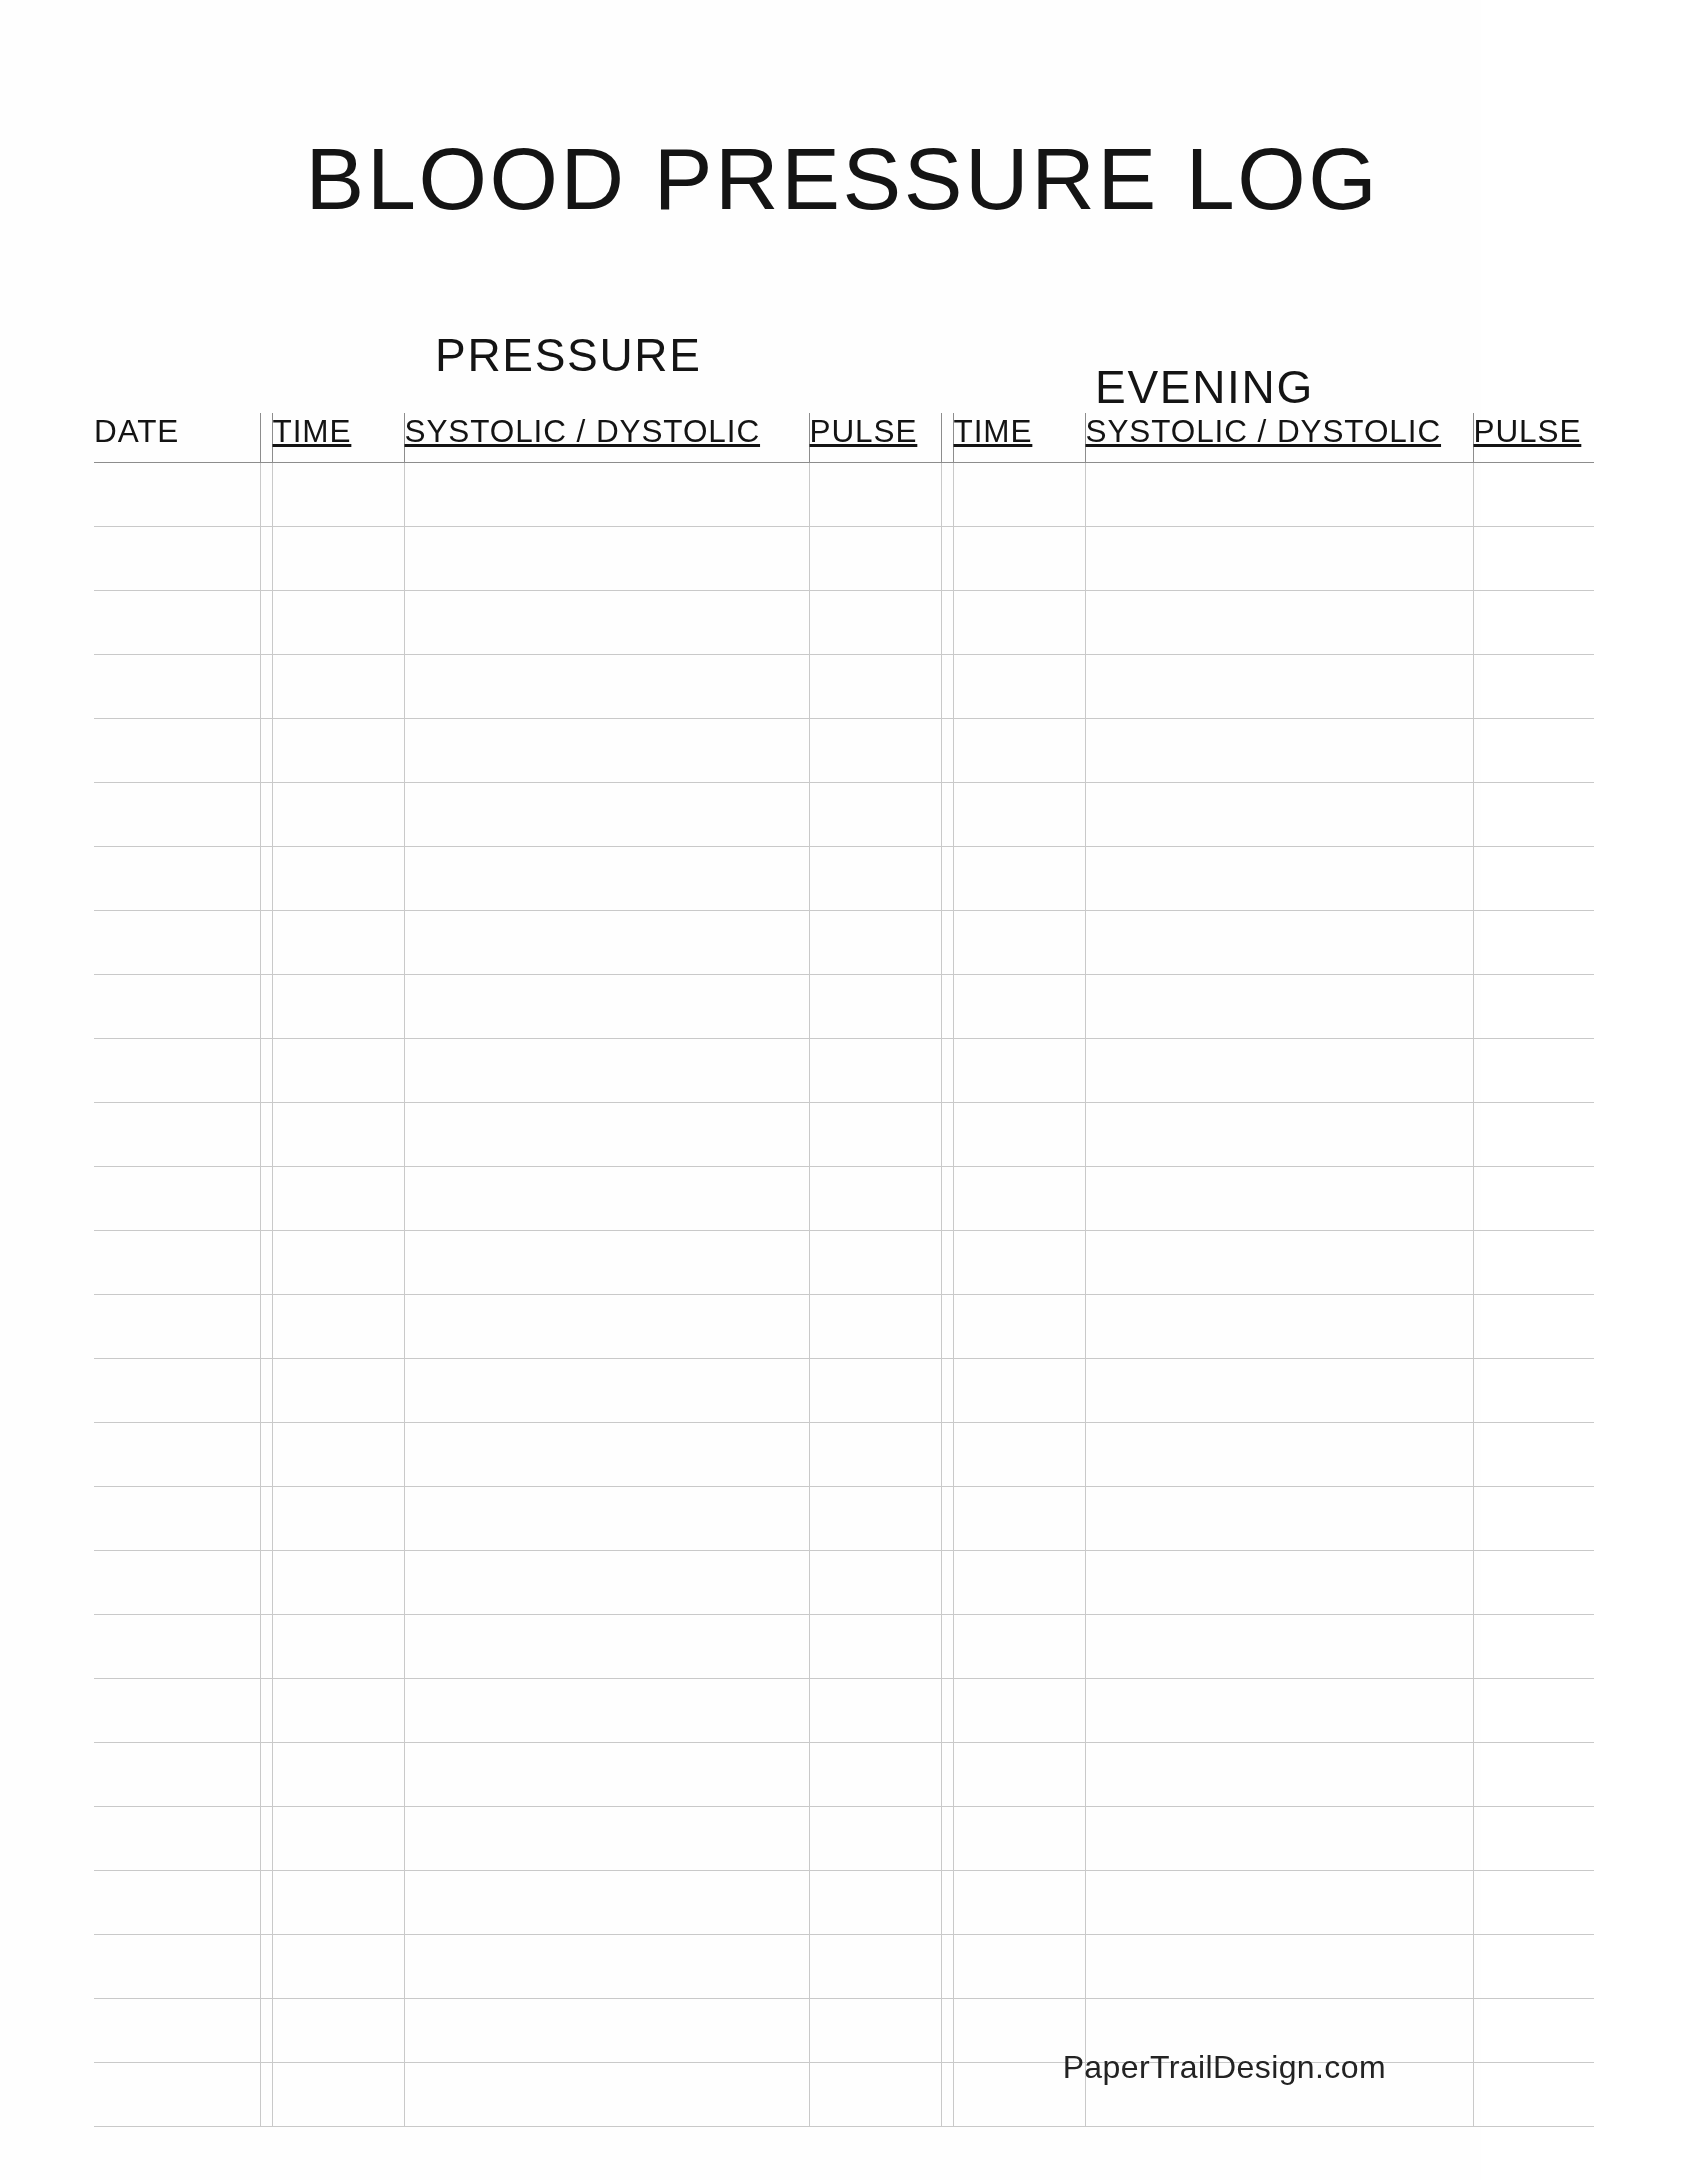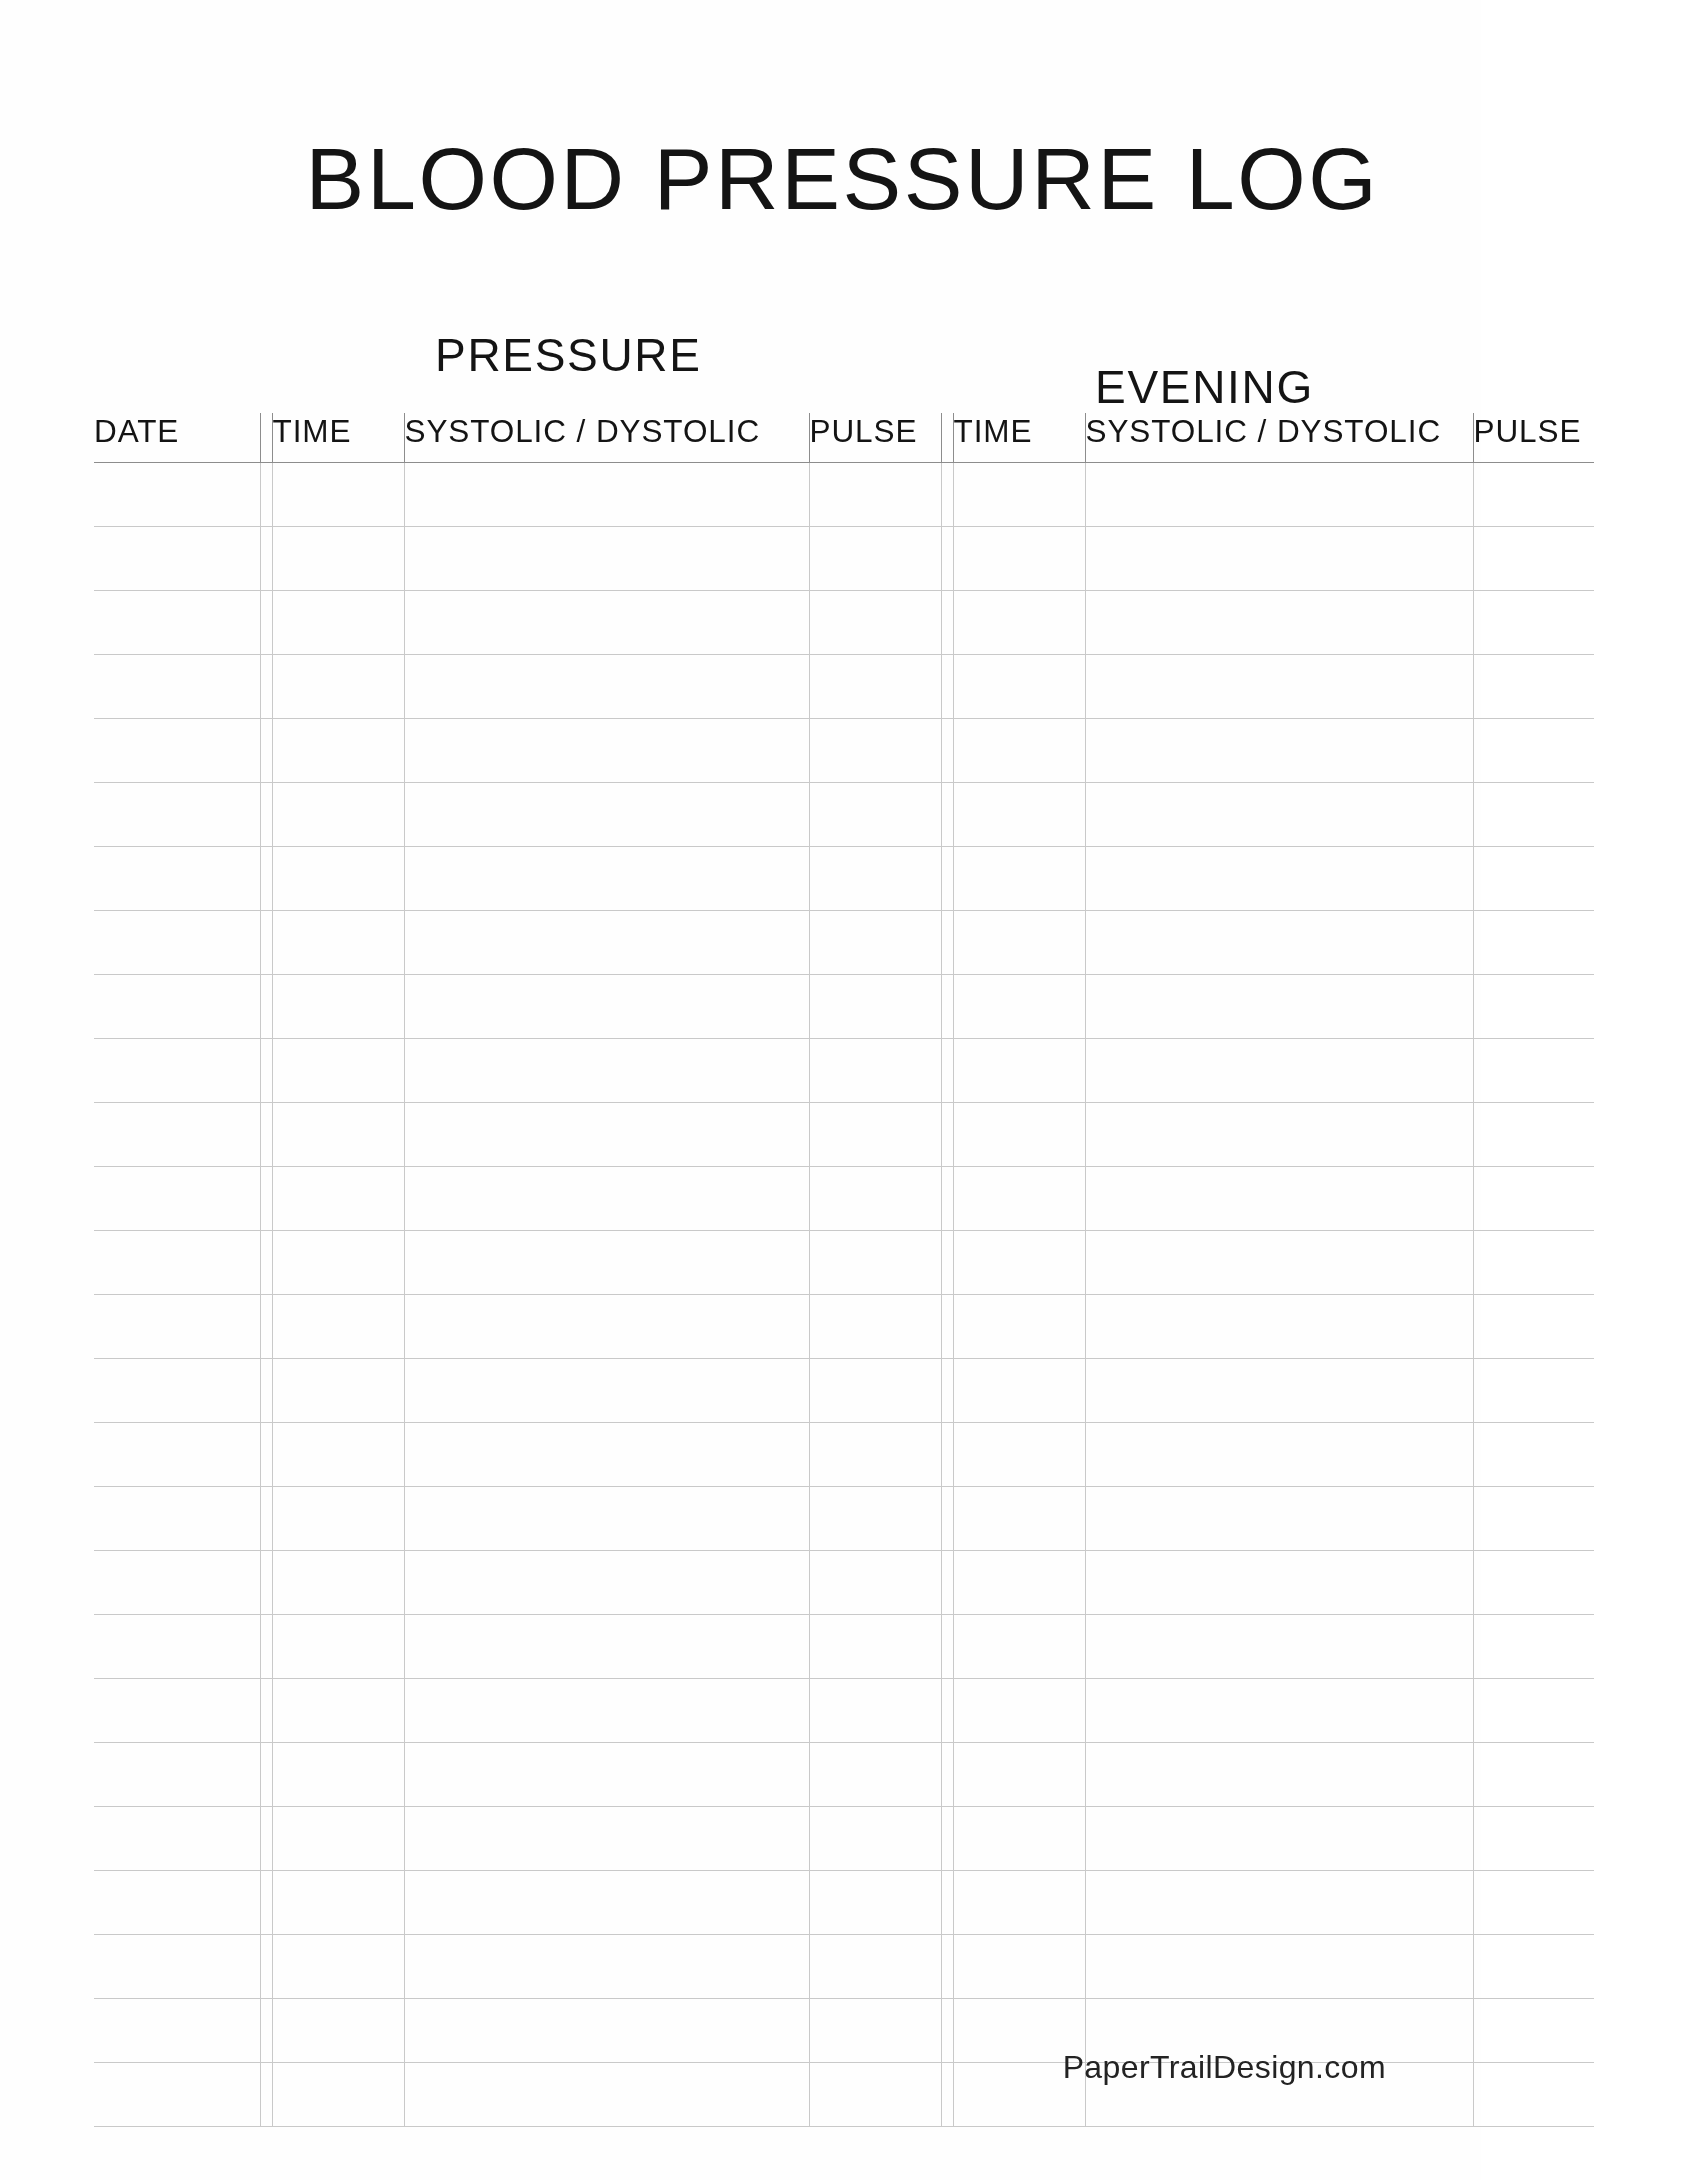--- a/index.html
+++ b/index.html
@@ -99,21 +99,21 @@
   
   table.log thead th { border-bottom: 1.7px solid #8d8d8d; }
   table.log tbody td { border-bottom: 1.7px solid #c9c9c9; }
 
   
   .vr-l { border-left: 1.7px solid #b0b0b0; }
 
   .vr-light-l { border-left: 1.7px solid #c9c9c9; }
 
   
-  thead th.vr-l, thead th.vr-r { border-color: #8d8d8d; }
+  thead th.vr-l, thead th.vr-r { border-color: #8d8d8d; text-decoration: underline; }
 
   .footer {
     position: absolute;
     right: 95px;
     bottom: 95px;
     font-size: 32px;
     font-weight: 300;
     letter-spacing: 0.4px;
     color: #232323;
     white-space: nowrap;

